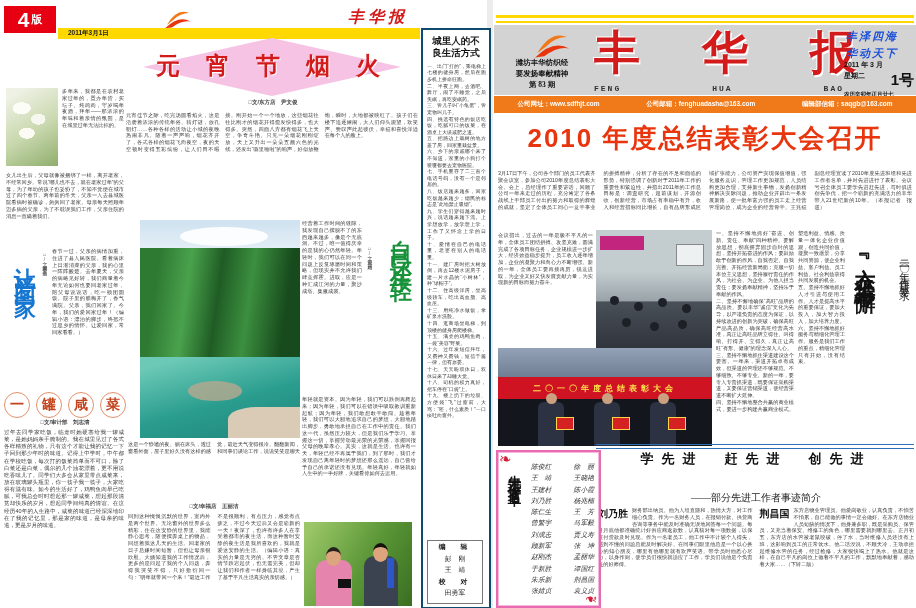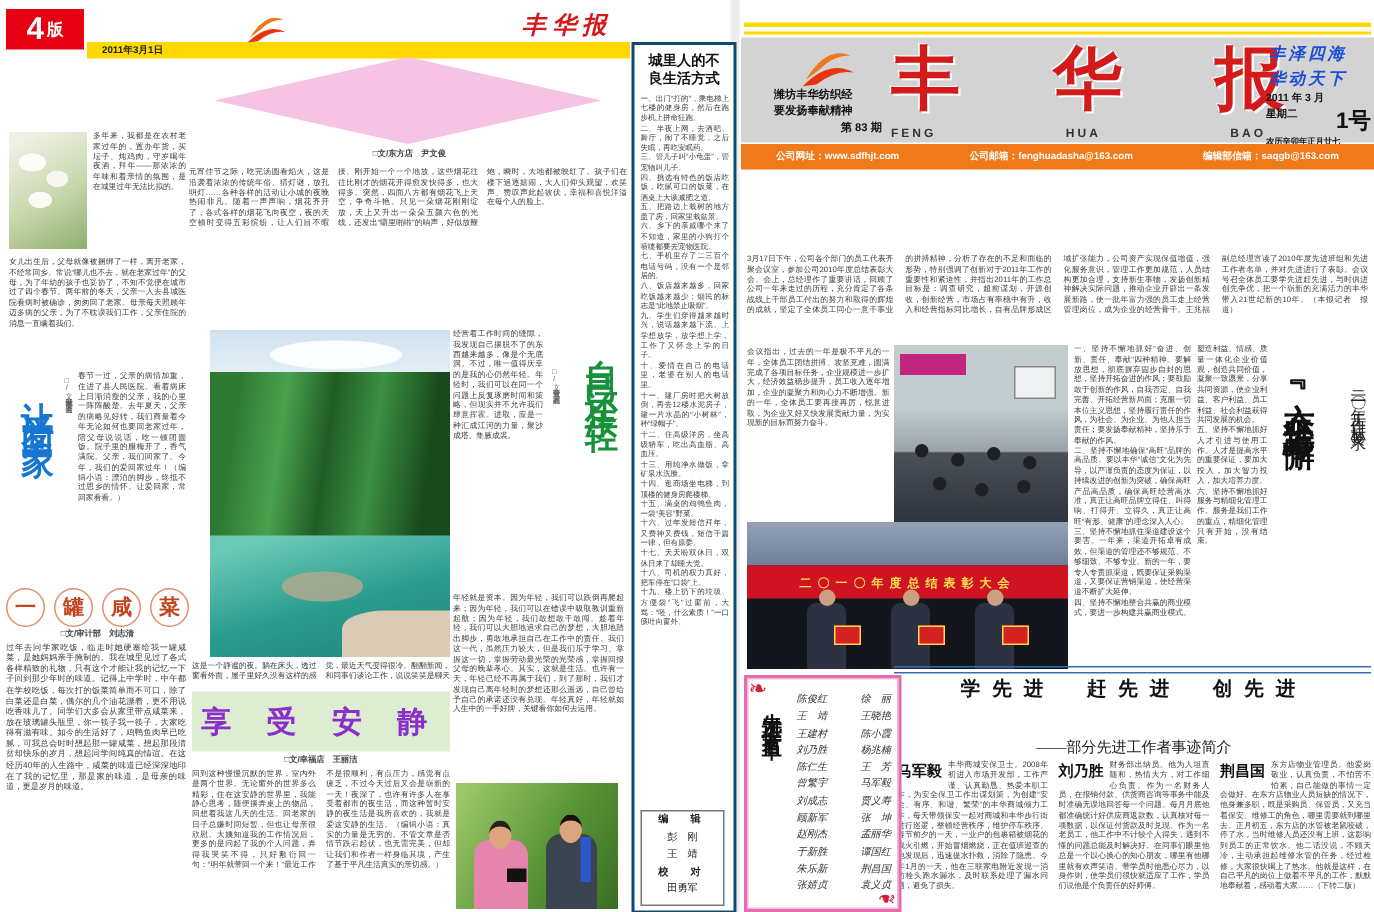--- a/index.html
+++ b/index.html
@@ -72,24 +72,24 @@
   .kids .k1::before{content:"";position:absolute;left:10px;top:-13px;width:15px;height:15px;border-radius:50%;background:#dca57e;border-top:4px solid #26201c;}
   .kids .k2{position:absolute;right:14px;bottom:-6px;width:34px;height:56px;background:#3c4350;border-radius:10px 10px 0 0;}
   .kids .k2::before{content:"";position:absolute;left:9px;top:-13px;width:15px;height:15px;border-radius:50%;background:#dca57e;border-top:4px solid #16120f;}
   .kids .strap{position:absolute;right:18px;bottom:18px;width:7px;height:30px;background:#2b57c8;}
   .kids .cam{position:absolute;left:34px;bottom:18px;width:13px;height:9px;background:#111;}
   
   .yline1{left:496px;top:15px;width:418px;height:3px;background:#ffd800;}
   .yline2{left:496px;top:21px;width:418px;height:2px;background:#ffd800;}
   .mast{left:494px;top:25px;width:422px;height:70px;background:#d3d3d3;}
   .company{left:496px;top:58px;width:92px;text-align:center;font-size:7.5px;font-weight:900;line-height:1.4;color:#111;}
-  .issue{left:496px;top:80px;width:92px;text-align:right;font-size:7.5px;font-weight:900;color:#111;}
+  .issue{left:496px;top:80px;width:92px;text-align:center;font-size:7.5px;font-weight:900;color:#111;font-family:Liberation Serif, serif;}
   .mast-title{left:588px;top:24px;width:262px;height:58px;display:flex;justify-content:space-between;align-items:center;padding:0 6px;}
   .mast-title span{color:#d31b1b;font-size:46px;font-weight:900;font-family:"Liberation Serif",serif;text-shadow:1.5px 1.5px 0 #fff,-1px -1px 0 #fff;}
-  .pinyin{left:594px;top:84px;width:250px;display:flex;justify-content:space-between;font-size:8px;font-weight:bold;color:#333;letter-spacing:2px;}
+  .pinyin{left:594px;top:84px;width:250px;display:flex;justify-content:space-between;font-size:8px;font-weight:bold;color:#333;letter-spacing:2px;font-family:Liberation Mono, monospace;}
   .slogan{left:846px;top:28px;width:66px;color:#1b4fd8;font-weight:900;font-size:11px;line-height:1.5;font-family:"Liberation Serif",serif;font-style:italic;letter-spacing:2px;}
   .dateblock{left:844px;top:60px;width:70px;color:#111;}
   .dateblock .l1{font-size:7px;font-weight:900;}
   .dateblock .l2{display:flex;align-items:flex-start;justify-content:space-between;margin-top:1px;}
   .dateblock .wd{font-size:7px;font-weight:900;}
   .dateblock .no{font-size:15px;font-weight:900;}
   .dateblock .l3{font-size:5.5px;font-weight:900;margin-top:1px;}
   .obar{left:494px;top:96px;width:422px;height:17px;background:#f07a1a;display:flex;align-items:center;justify-content:space-around;}
   .obar span{color:#fff;font-size:6.5px;font-weight:bold;}
   .headline{left:494px;top:121px;width:422px;text-align:center;color:#e8350e;font-weight:900;font-size:26px;letter-spacing:2px;}
@@ -144,35 +144,35 @@
     <b>一</b>
     <b>罐</b>
     <b>咸</b>
     <b>菜</b>
   </div>
   <div class="abs byline-c" style="left:4px;top:419px;width:122px;">□文/审计部　刘志清</div>
   <div class="abs jt t55" style="left:4px;top:429px;width:120px;height:176px;overflow:hidden;">过年去同学家吃饭，临走时她硬塞给我一罐咸菜，是她妈妈亲手腌制的。我在城里见过了各式各样精致的礼物，只有这个才能让我的记忆一下子回到那少年时的味道。记得上中学时，中午都在学校吃饭，每次打的饭菜简单而不可口，除了白菜还是白菜，偶尔的几个油花漂着，更不用说吃香味儿了。同学们大多会从家里带点咸菜来，放在玻璃罐头瓶里，你一筷子我一筷子，大家吃得有滋有味。如今的生活好了，鸡鸭鱼肉早已吃腻，可我总会时时想起那一罐咸菜，想起那段清贫却快乐的岁月，想起同学间纯真的情谊。在这经历40年的人生路中，咸菜的味道已经深深地印在了我的记忆里，那是家的味道，是母亲的味道，更是岁月的味道。</div>
 
   <div class="abs yx-block">
     <div class="yx-diamond"></div>
+    <div class="yx-title">元 宵 节 烟 火</div>
   </div>
   <div class="abs byline-c" style="left:128px;top:99px;width:290px;">□文/东方店　尹文俊</div>
   <div class="abs jt t52" style="left:126px;top:112px;width:292px;height:104px;column-count:3;column-gap:6px;overflow:hidden;">元宵佳节之际，吃完汤圆看焰火，这是沿袭着浓浓的传统年俗。猜灯谜，放孔明灯……各种各样的活动让小城的夜晚热闹非凡。随着一声声响，烟花齐开了，各式各样的烟花飞向夜空，夜的天空顿时变得五彩缤纷，让人们目不暇接。刚开始一个一个地放，这些烟花往往比刚才的烟花开得愈发快得多，也大得多。突然，四面八方都有烟花飞上天空，争奇斗艳。只见一朵烟花刚刚绽放，天上又升出一朵朵五颜六色的光线，还发出“噼里啪啦”的响声，好似放鞭炮，瞬时，大地都被映红了。孩子们在楼下追逐嬉闹，大人们仰头观望，欢笑声、赞叹声此起彼伏，幸福和喜悦洋溢在每个人的脸上。</div>
 
   <div class="abs forest">
     <div class="sky"></div>
     <div class="cloud"></div>
     <div class="trees"></div>
     <div class="river"></div>
     <div class="rock"></div>
     <div class="sand"></div>
   </div>
 
   <div class="abs jt t52" style="left:128px;top:441px;width:172px;height:19px;overflow:hidden;column-count:2;column-gap:6px;">这是一个静谧的夜。躺在床头，透过窗看外面，屋子里好久没有这样的感觉，最近天气变得很冷。翻翻新闻，和同事们谈论工作，说说笑笑是聊天不可少的铺垫。前几天的同学聚会，让我回味这些年的点点滴滴。</div>
-  <div class="abs xs-title">享 受 安 静</div>
   <div class="abs byline-c" style="left:128px;top:503px;width:172px;">□文/幸福店　王丽洁</div>
   <div class="abs jt t52" style="left:128px;top:513px;width:172px;height:92px;column-count:2;column-gap:7px;overflow:hidden;">回到这种慢慢沉默的世界，室内外是两个世界。无论窗外的世界多么精彩，住在这安静的世界里，我能静心思考，随便摆弄桌上的物品，回想着我这几天的生活。回老家的日子总嫌时间短暂，但也让母亲很欣慰。大姨知道我的工作情况后，更多的是问起了我的个人问题，弄得我哭笑不得，只好敷衍回一句：“明年就带回一个来！”最近工作不是很顺利，有点压力，感觉有点疲乏，不过今天过后又会是崭新的一天！夜深了，也许有许多人在享受着都市的夜生活，而这种暂时安静的夜生活是我所喜欢的，我就是爱这安静的生活。（编辑小语：真实的力量是无穷的。不管文章是否情节跌宕起伏，也无需完美，但却让我们和作者一样身临其境，产生了基于平凡生活真实的亲切感。）</div>
 
   <div class="abs jt t52" style="left:302px;top:220px;width:60px;height:172px;overflow:hidden;">经营着工作时间的缝隙，我发现自己摆脱不了的东西越来越多，像是个无底洞。不过，唯一值得庆幸的是我的心仍然年轻。年轻时，我们可以在同一个问题上反复琢磨时间和策略，但现实并不允许我们肆意挥霍。进取，应是一种汇成江河的力量，聚沙成塔、集腋成裘。</div>
   <div class="abs vert zj-byline">□文/置业公司　赵丽杰</div>
   <div class="abs vert zj-title">自己还年轻</div>
   <div class="abs jt t52" style="left:302px;top:396px;width:114px;height:122px;overflow:hidden;">年轻就是资本。因为年轻，我们可以跌倒再爬起来；因为年轻，我们可以在错误中吸取教训重新起航；因为年轻，我们敢想敢干敢闯。趁着年轻，我们可以大胆地追求自己的梦想，大胆地踏出脚步，勇敢地承担自己在工作中的责任。我们这一代，虽然压力较大，但是我们乐于学习、掌握这一切，掌握劳动最光荣的光荣感，掌握回报父母的晚辈孝心。其实，这就是生活。也许有一天，年轻已经不再属于我们，到了那时，我们才发现自己离年轻时的梦想还那么遥远，自己曾给予自己的承诺还没有兑现。年轻真好，年轻就如人生中的一手好牌，关键看你如何去运用。</div>
 
   <div class="abs kids">
     <div class="k1"></div>
@@ -249,20 +249,21 @@
       <span class="no">1号</span>
     </div>
     <div class="l3">农历辛卯年正月廿七</div>
   </div>
   <div class="abs obar">
     <span>公司网址：www.sdfhjt.com</span>
     <span>公司邮箱：fenghuadasha@163.com</span>
     <span>编辑部信箱：saqgb@163.com</span>
   </div>
 
+  <div class="abs headline">2010 年度总结表彰大会召开</div>
   <div class="abs introcols jt t52 pre">3月17日下午，公司各个部门的员工代表齐聚会议室，参加公司2010年度总结表彰大会。会上，总经理作了重要讲话，回顾了公司一年来走过的历程，充分肯定了各条战线上干部员工付出的努力和取得的辉煌的成就，坚定了全体员工同心一意干事业的拼搏精神，分析了存在的不足和面临的形势，特别强调了创新对于2011年工作的重要性和紧迫性，并指出2011年的工作总目标是：调查研究，超前谋划，开源创收，创新经营，市场占有率稳中有升，收入和经营指标同比增长，自有品牌形成区域扩张能力，公司资产实现保值增值，强化服务意识，管理工作更加规范，人员结构更加合理，支持新生事物，发扬创新精神解决实际问题，推动企业开辟出一条发展新路，使一批年富力强的员工走上经营管理岗位，成为企业的经营骨干。王兆福副总经理宣读了2010年度先进班组和先进工作者名单，并对先进进行了表彰。会议号召全体员工要学先进赶先进，与时俱进创先争优，把一个崭新的充满活力的丰华带入21世纪新的10年。（本报记者　报道）</div>
   <div class="abs jt t52" style="left:498px;top:232px;width:95px;height:112px;overflow:hidden;">会议指出，过去的一年是极不平凡的一年，全体员工团结拼搏、攻坚克难，圆满完成了各项目标任务，企业规模进一步扩大，经济效益稳步提升，员工收入逐年增加，企业的凝聚力和向心力不断增强。新的一年，全体员工要再接再厉，锐意进取，为企业又好又快发展贡献力量，为实现新的目标而努力奋斗。</div>
 
   <div class="abs meeting">
     <div class="banner"></div>
     <div class="screen"></div>
     <div class="head" style="left:14px;top:66px;"></div>
     <div class="head" style="left:38px;top:72px;"></div>
     <div class="head" style="left:62px;top:68px;"></div>
     <div class="head" style="left:86px;top:74px;"></div>
@@ -293,24 +294,20 @@
   <div class="abs goals">
     <div class="vert small">二〇一一年工作目标要求</div>
     <div class="vert big">『六个坚持不懈』</div>
   </div>
 
   <div class="abs bluerule"></div>
   <div class="abs bhead">学先进　赶先进　创先进</div>
   <div class="abs bsub">——部分先进工作者事迹简介</div>
 
   <div class="abs profiles">
-    <div class="p">
-      <span class="pn">马军毅</span>
-      <span class="jt t52" style="display:block;">丰华商城安保卫士。2008年初进入市场开发部，工作严谨、认真勤恳、热爱本职工作，为安全保卫工作出谋划策，为创建“安全、有序、和谐、繁荣”的丰华商城倾力工作，每天带领保安一起对商城和丰华步行街进行巡逻，整顿经营秩序，维护停车秩序。春节前夕的一天，一业户的包裹箱被烟花的残火引燃，开始冒烟燃烧，正在值班巡查的他发现后，迅速提水扑救，消除了隐患。今年1月的一天，他在三联家电附近发现一消防栓头跑水漏水，及时联系处理了漏水问题，避免了损失。</span>
-    </div>
     <div class="p">
       <span class="pn">刘乃胜</span>
       <span class="jt t52" style="display:block;">财务部出纳员。他为人坦直随和，热情大方，对工作细心负责。作为一名财务人员，在报销付款、供货商咨询等事务中能及时准确无误地回答每一个问题。每月月底他都准确统计好供应商返款数，认真核对每一项数据，以保证付货款及时兑现。作为一名老员工，他工作中不计较个人得失，遇到不懂的问题总能及时解决好。在同事们眼里他总是一个以心换心的知心朋友，哪里有他哪里就有欢声笑语。带学员时他悉心尽力，以身作则，使学员们很快就适应了工作，学员们说他是个负责任的好师傅。</span>
     </div>
     <div class="p">
       <span class="pn">荆昌国</span>
       <span class="jt t52" style="display:block;">东方店物业管理员。他爱岗敬业，认真负责，不怕苦不怕累，自己能做的事情一定会做好。在东方店物业人员短缺的情况下，他身兼多职，既是采购员、保管员，又充当着保安、维修工的角色，哪里需要就到哪里去。正月初五，东方店的水管被老鼠咬破，停了水，当时维修人员还没有上班，这影响到员工的正常饮水。他二话没说，不顾天冷，主动承担起维修水管的任务，经过检修，大家很快喝上了热水。他就是这样，在自己平凡的岗位上做着不平凡的工作，默默地奉献着，感动着大家……（下转二版）</span>
     </div>
   </div>
 

